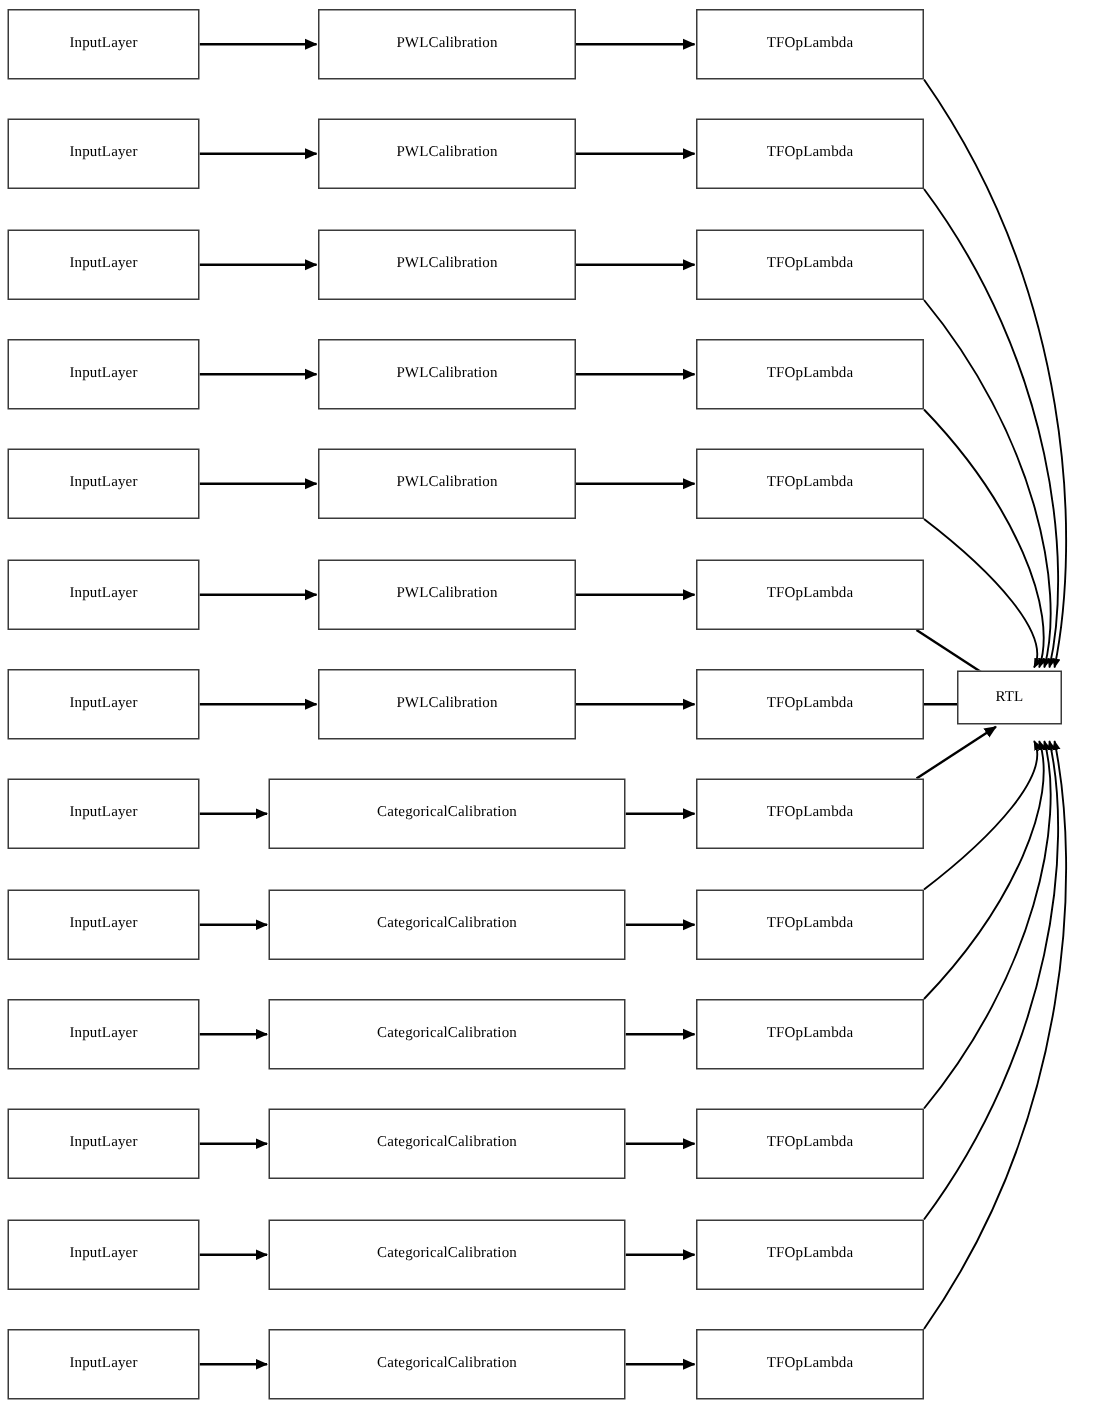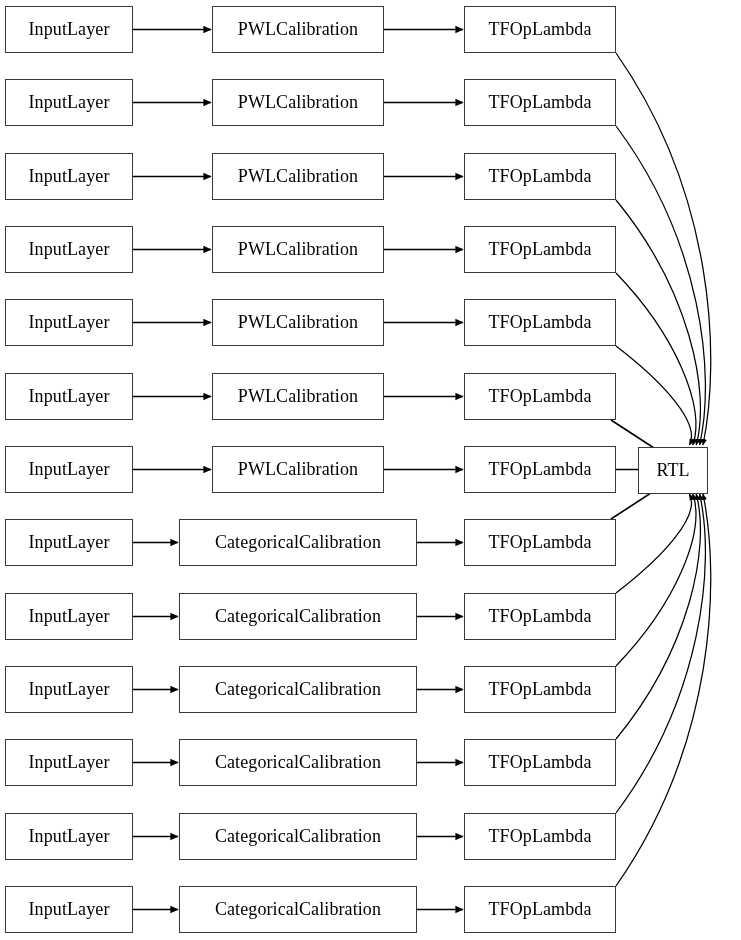--- a/index.html
+++ b/index.html
@@ -26,21 +26,21 @@
   }
   .node {
     position: absolute;
     box-sizing: border-box;
     border: 1px solid #3a3a3a;
     background: #ffffff;
     display: flex;
     align-items: center;
     justify-content: center;
     color: #000000;
-    font-size: 18px;
+    font-size: 10px;
     line-height: 1;
     white-space: nowrap;
     letter-spacing: 0.1px;
   }
   .node-label {
     display: block;
     padding-bottom: 1px;
   }
 </style>
 </head>
@@ -212,17 +212,17 @@
         <span class="node-label">InputLayer</span>
       </div>
       <div class="node" style="left: 179px; top: 886px; width: 238px; height: 47px;">
         <span class="node-label">CategoricalCalibration</span>
       </div>
       <div class="node" style="left: 464px; top: 886px; width: 152px; height: 47px;">
         <span class="node-label">TFOpLambda</span>
       </div>
     </div>
 
-  <div class="node" id="rtl-node" style="left:638px; top:447px; width:70px; height:47px;">
+  <div class="node" id="rtl-node" style="left:638px; top:447px; width:70px; height:36px;">
     <span class="node-label">RTL</span>
   </div>
 
 </div>
 
 </body></html>

